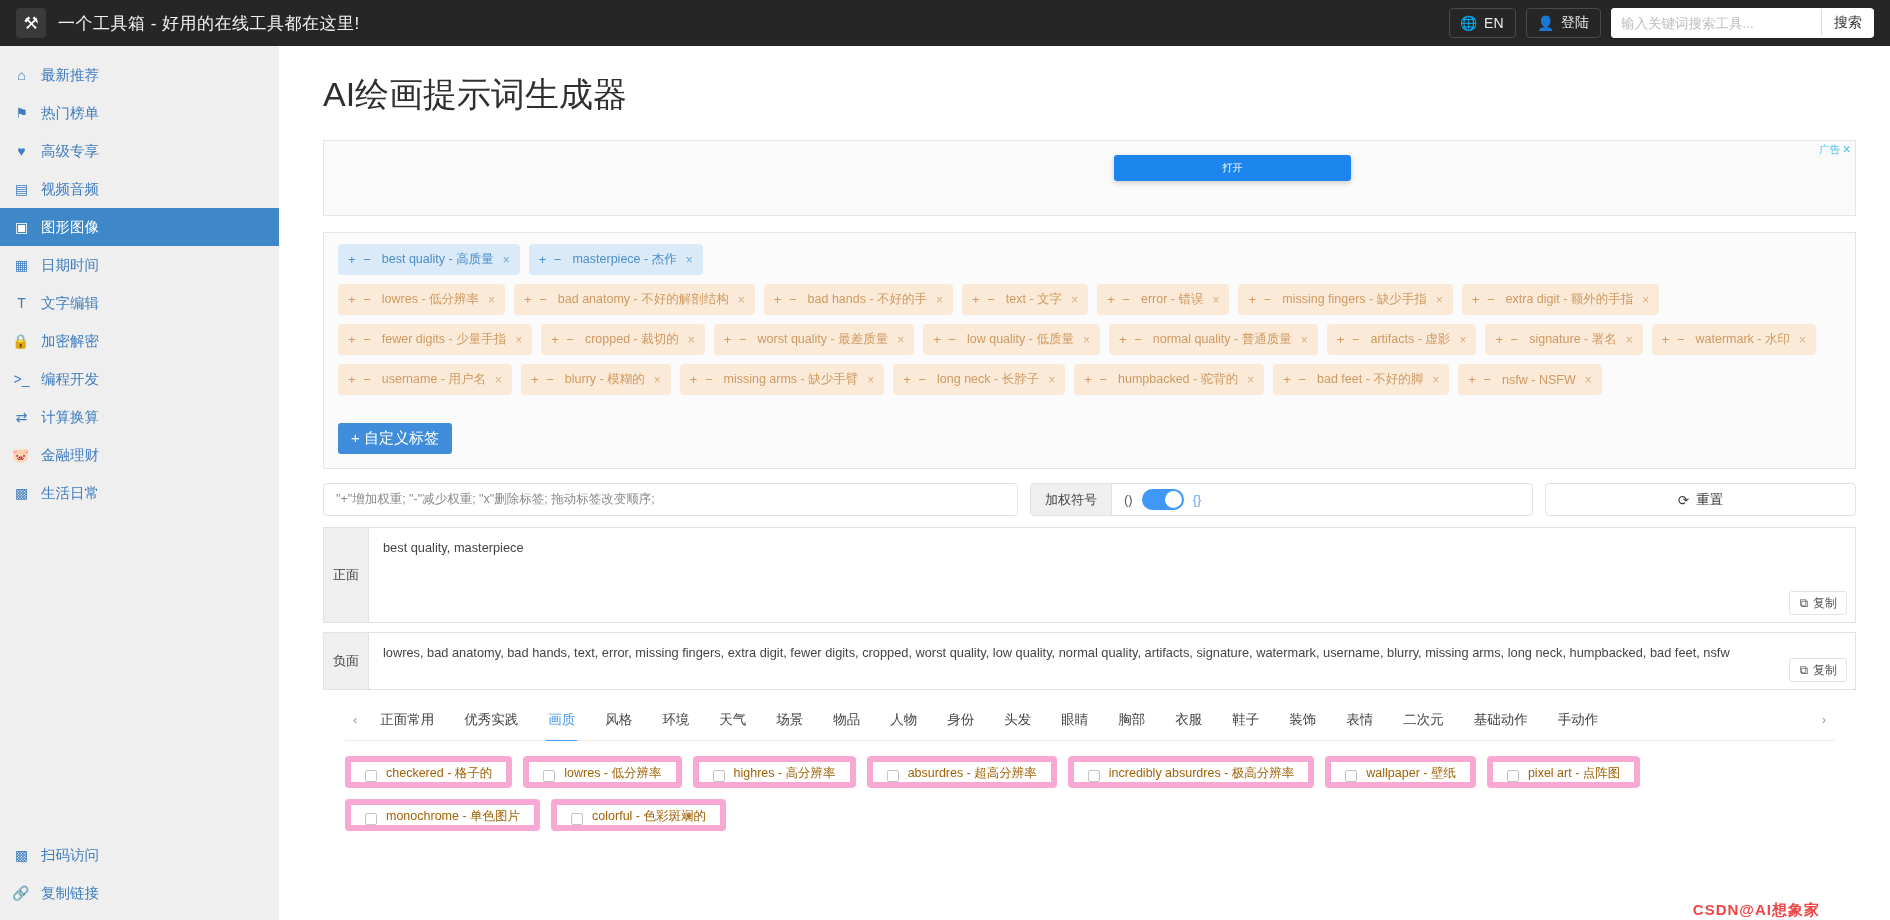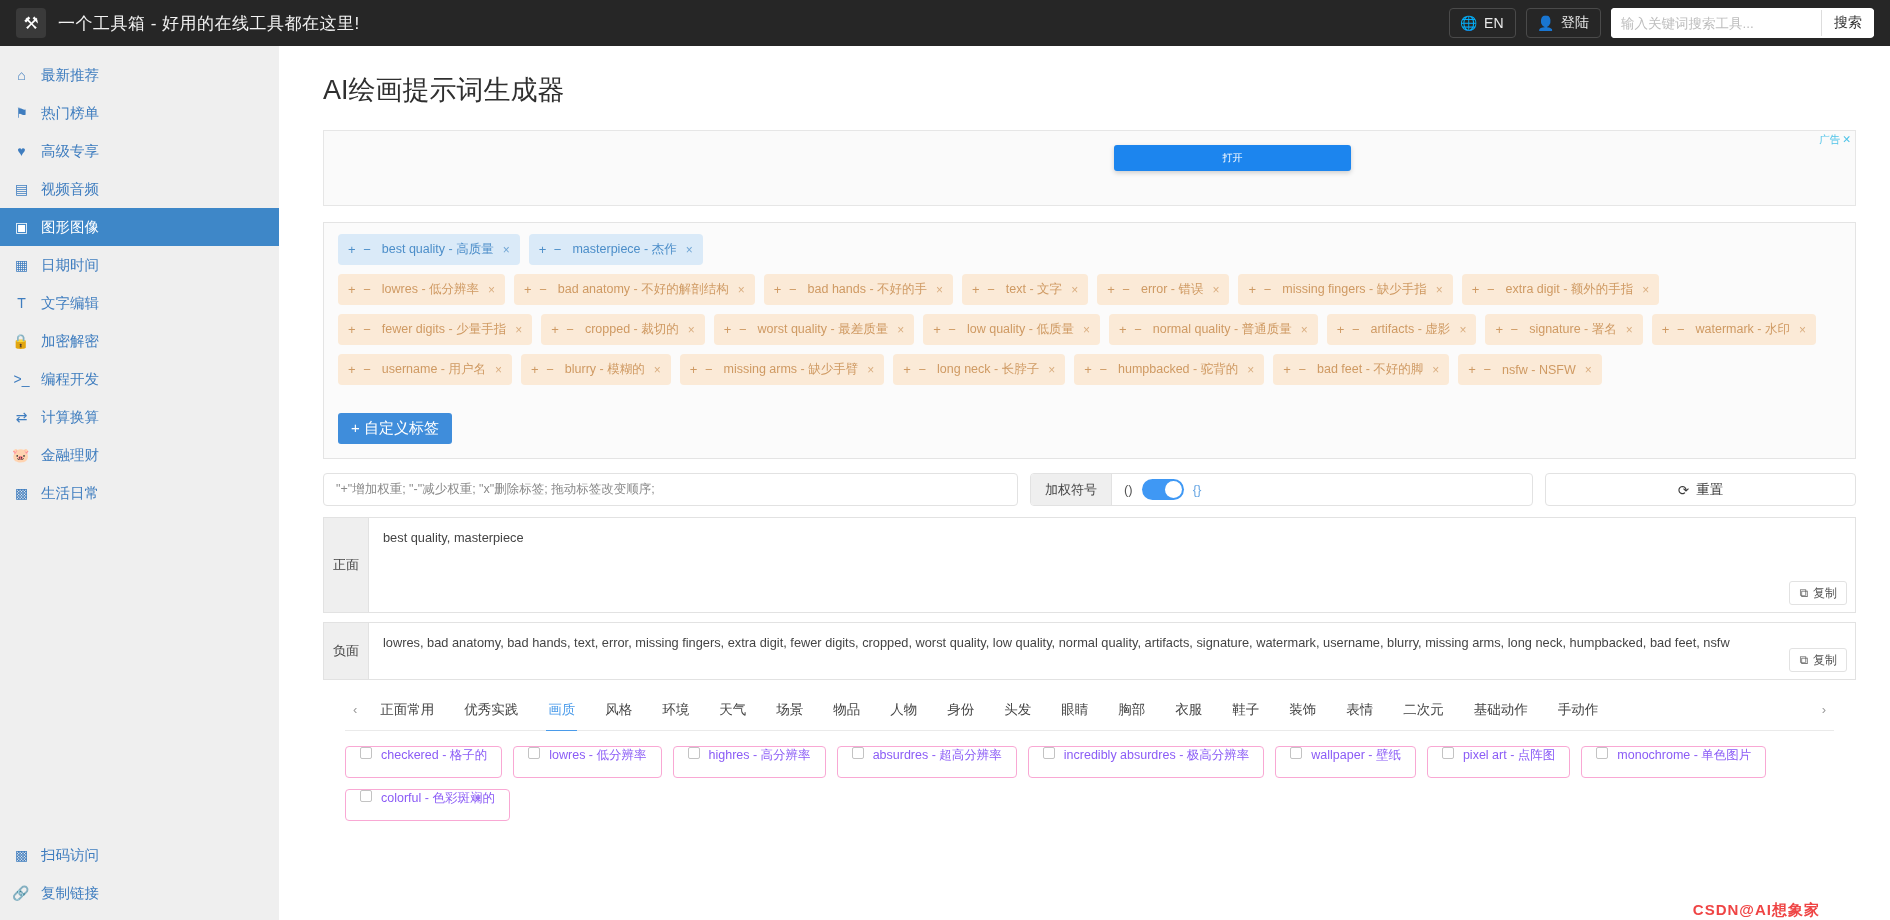--- a/index.html
+++ b/index.html
@@ -86,21 +86,21 @@
   .side-item.active .ic { color: #fff; }
   .side-bottom { position: absolute; bottom: 8px; left: 0; right: 0; }
 
   .main {
     flex: 1;
     background: #fff;
     padding: 18px 34px 0 44px;
     overflow: hidden;
   }
   .page-title {
-    font-size: 27px;
+    font-size: 34px;
     color: #2f2f2f;
     margin: 8px 0 22px 0;
     font-weight: 400;
   }
 
   
   .ad {
     position: relative;
     border: 1px solid #e6e6e6;
     background: #fafafa;
@@ -250,26 +250,26 @@
   }
   .tab.active { color: #4a9bea; }
   .tab.active::after {
     content: ""; position: absolute; left: 13px; right: 13px; bottom: -1px;
     height: 2px; background: #4a9bea;
   }
 
   
   .chips { display: flex; flex-wrap: wrap; gap: 11px; padding: 15px 22px 0 22px; }
   .chip {
-    border: 1px solid #f9a8d4; border-radius: 4px;
+    border: 6px solid #f9a8d4; border-radius: 4px;
     background: #fff;
     height: 32px;
-    display: inline-flex; align-items: flex-start; gap: 9px;
+    display: inline-flex; align-items: flex-end; gap: 9px;
     padding: 0 14px;
-    font-size: 12.5px; color: #8b5cf6;
+    font-size: 12.5px; color: #a16207;
     cursor: pointer; white-space: nowrap;
   }
   .cbx {
     width: 12px; height: 12px;
     border: 1px solid #c3c3c3; border-radius: 2px;
     background: #fff; flex-shrink: 0;
   }
 
   .watermark {
     position: absolute; right: 36px; bottom: 8px;

